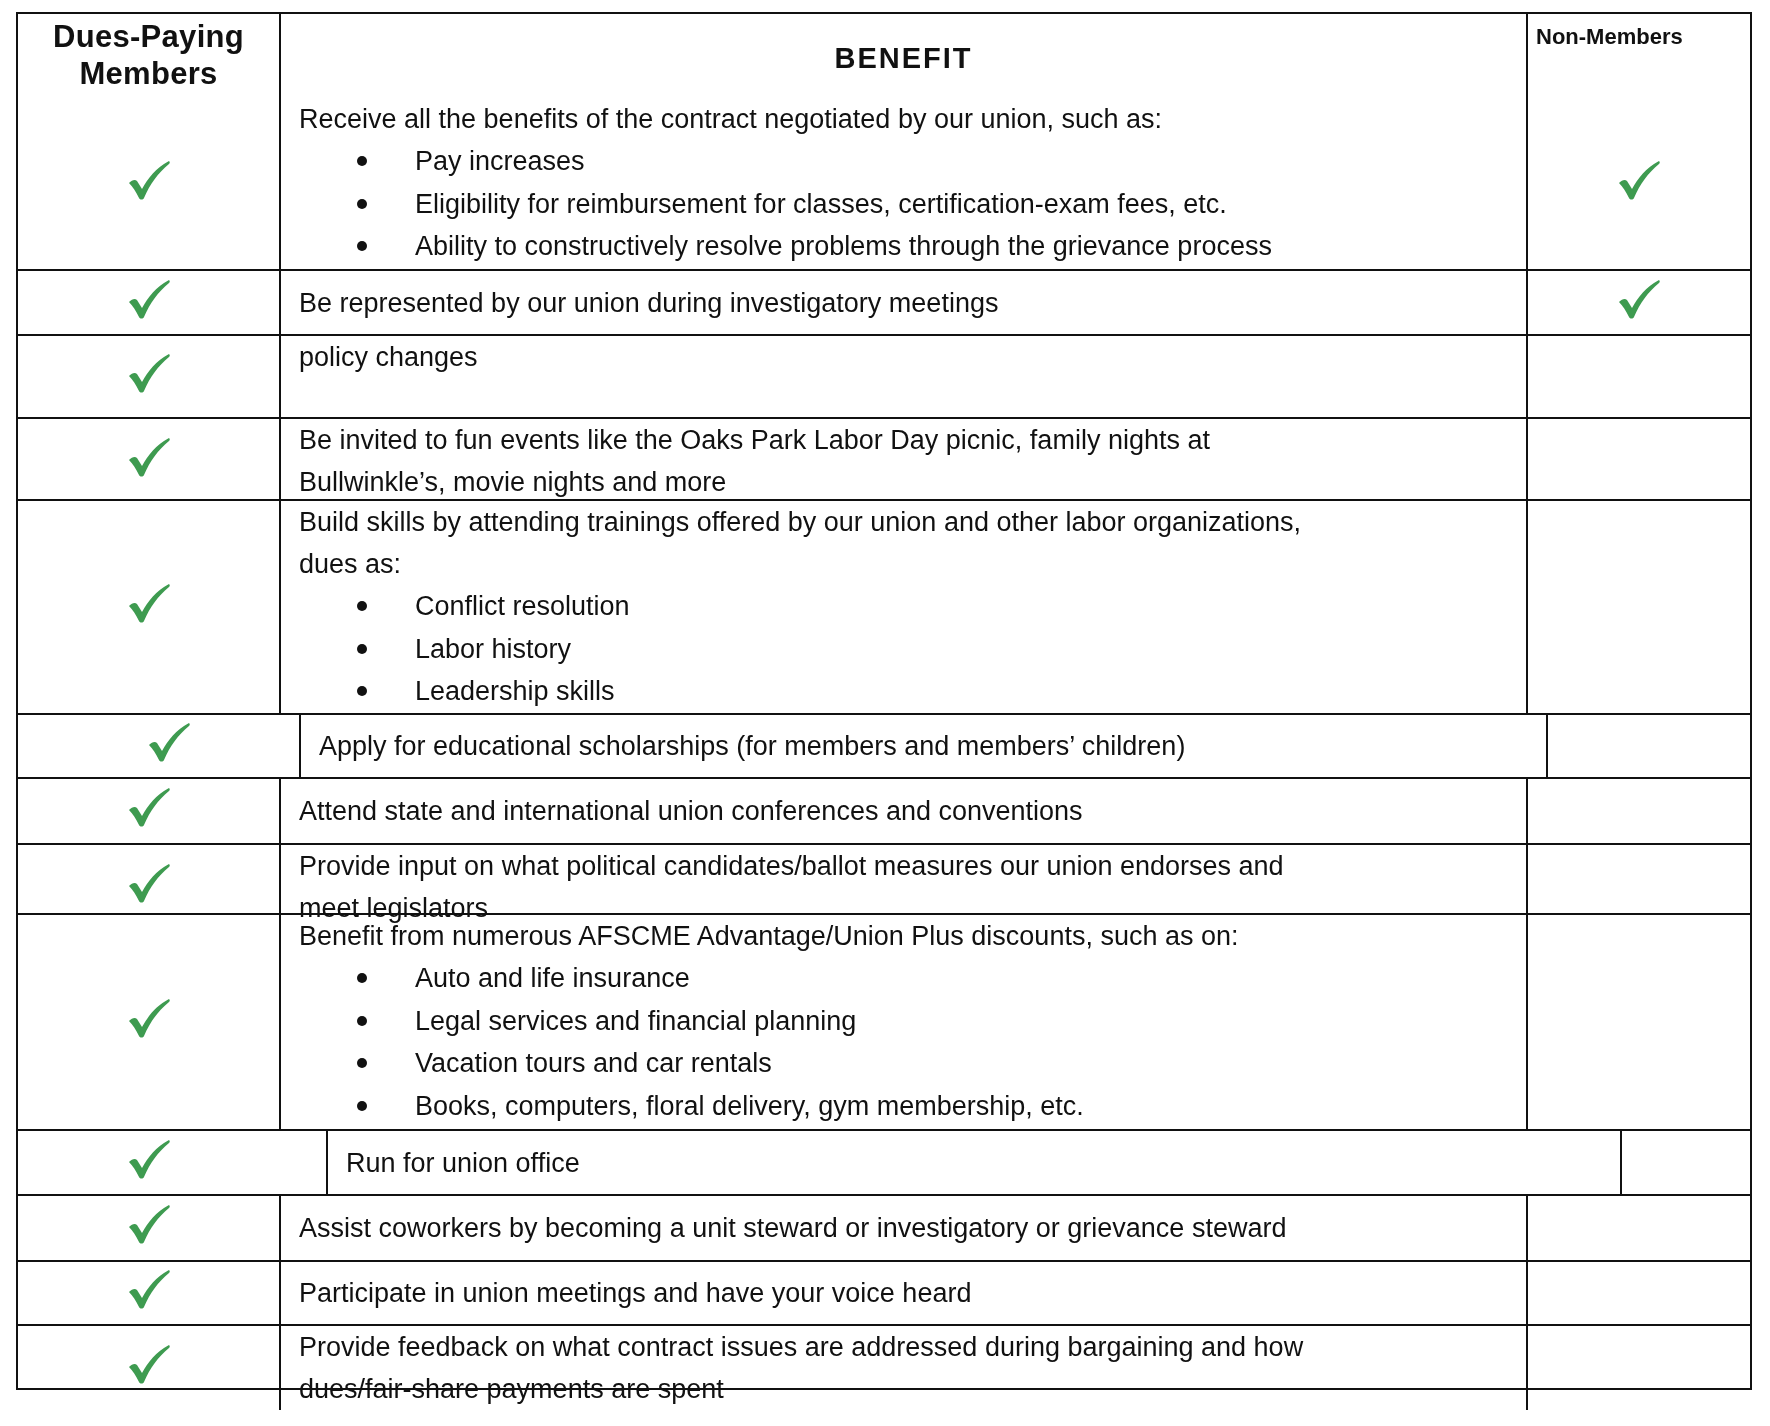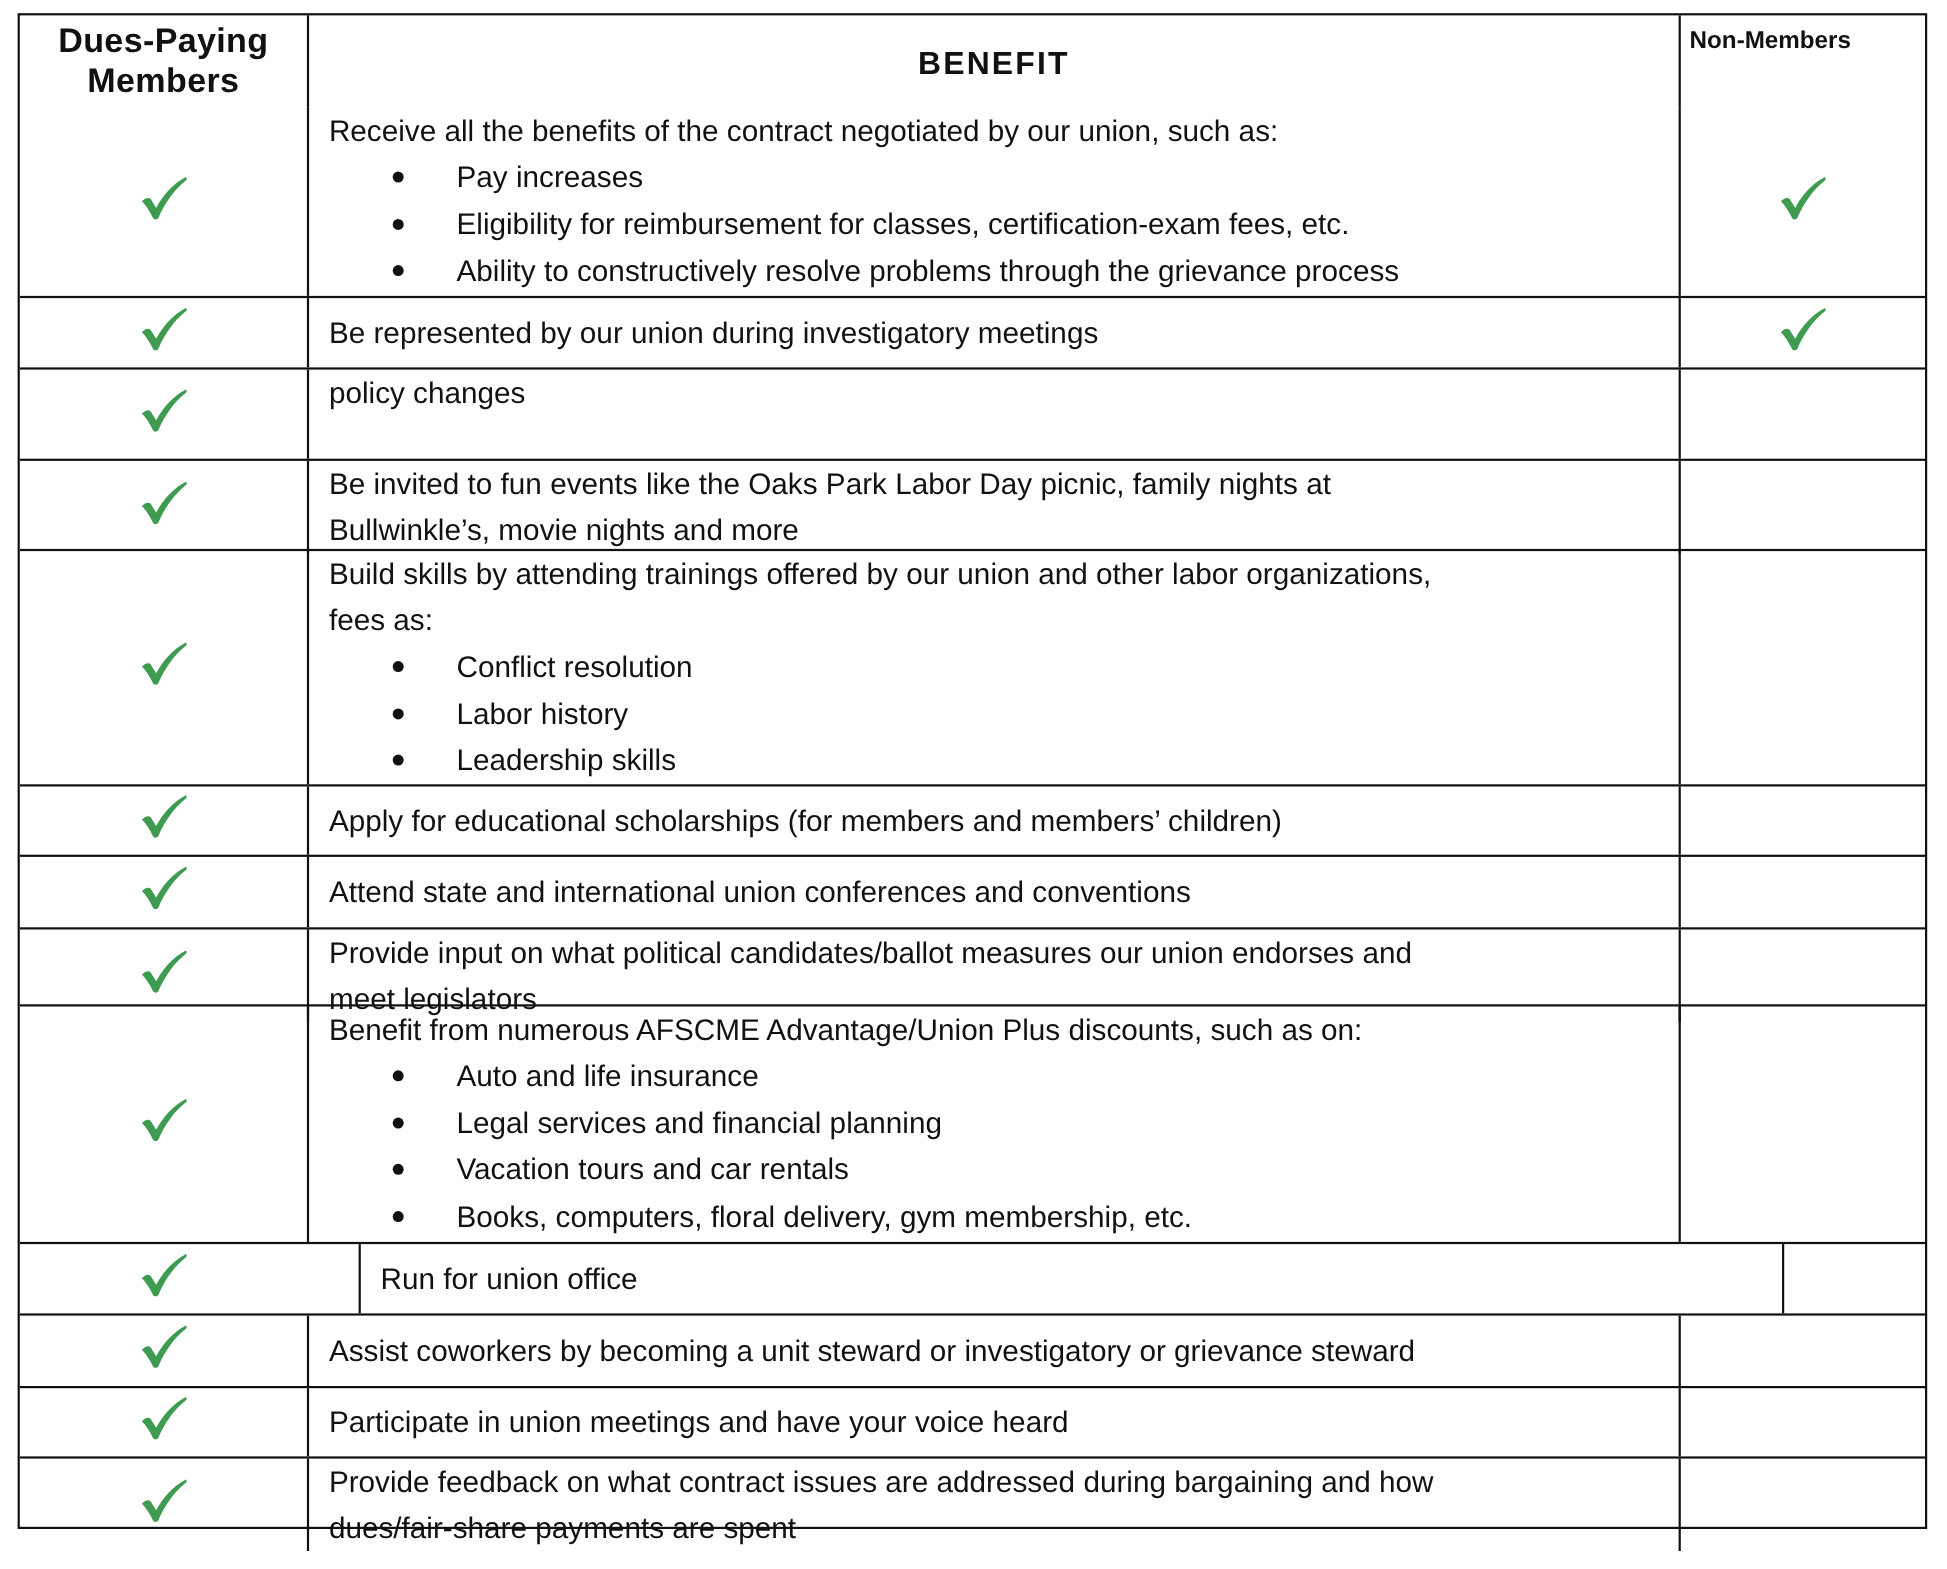--- a/index.html
+++ b/index.html
@@ -36,21 +36,21 @@
   }
   .cell + .cell { border-left: 2px solid #111; }
 
   
   .row.h-header { height: 84px; }
   .row.r1  { height: 171px; }
   .row.r2  { height: 65px; }
   .row.r3  { height: 83px; }
   .row.r4  { height: 82px; }
   .row.r5  { height: 214px; }
-  .row.r6  { height: 64px; }
+  .row.r6  { height: 64px; padding-left: 20px; }
   .row.r7  { height: 66px; }
   .row.r8  { height: 70px; }
   .row.r9  { height: 216px; }
   .row.r10 { height: 65px; gap: 47px; }
   .row.r11 { height: 66px; }
   .row.r12 { height: 64px; }
   .row.r13 { height: 64px; }
 
   
   .hdr-members {
@@ -199,21 +199,21 @@
         <div class="cell check-cell"></div>
       </div>
       <div class="row r5">
         <div class="cell check-cell">
           <svg viewBox="0 0 42 40" class="check-icon">
             <path d="M1 23 C4 20 7 19 9 21 L14 29 C20 18 28 8 41 1 C42 2 42 3 41 4 C30 13 22 24 16 38 C15 40 12 40 11 38 C8 32 5 27 1 23 Z" fill="#3e9b50"></path>
           </svg>
         </div>
         <div class="cell benefit multi">
           <span class="line">Build skills by attending trainings offered by our union and other labor organizations,</span>
-          <span class="line">fees as:</span>
+          <span class="line">dues as:</span>
           <ul class="bullets">
             <li class="bullet-item"><span class="bullet-dot"></span><span>Conflict resolution</span></li>
             <li class="bullet-item"><span class="bullet-dot"></span><span>Labor history</span></li>
             <li class="bullet-item"><span class="bullet-dot"></span><span>Leadership skills</span></li>
           </ul>
         </div>
         <div class="cell check-cell"></div>
       </div>
       <div class="row r6">
         <div class="cell check-cell">

